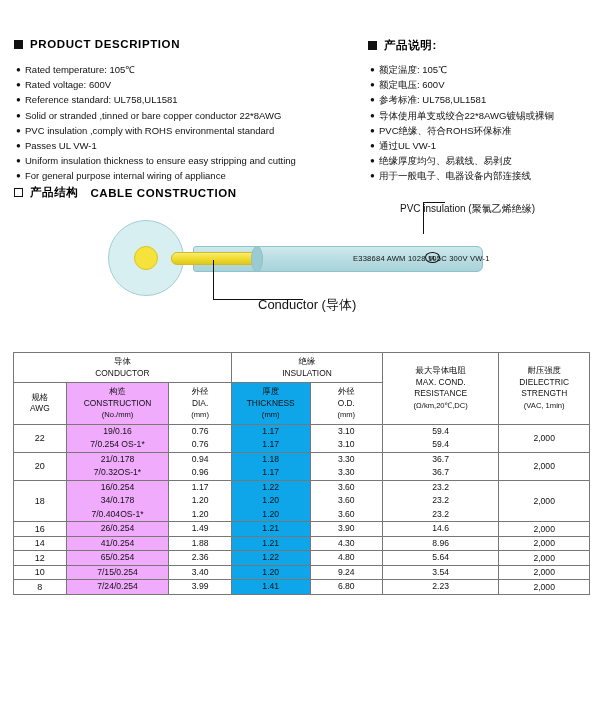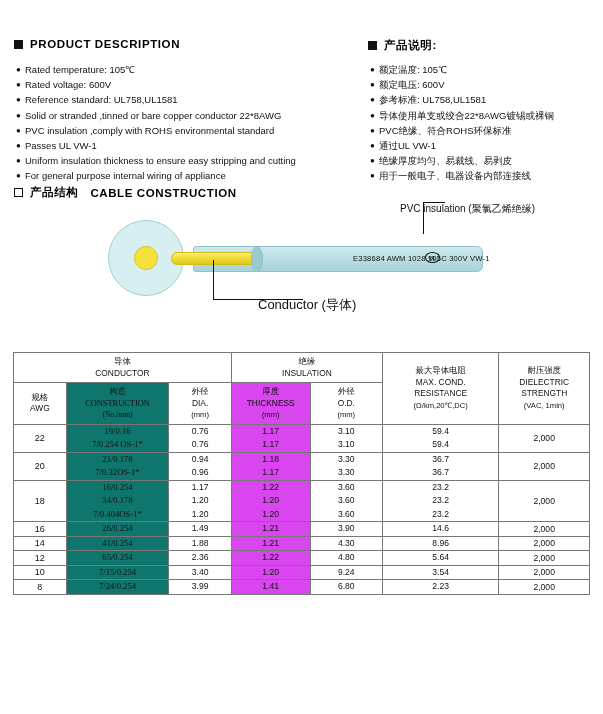--- a/index.html
+++ b/index.html
@@ -185,22 +185,22 @@
     text-align: center;
     vertical-align: middle;
     font-weight: normal;
   }
   #spec-table thead td {
     line-height: 11.5px;
     padding: 3px 2px;
     font-size: 8.4px;
   }
   .hdr-grp { background: #ffffff; font-weight: normal; }
-  .col-constr { background: #0f766e; font-family: Liberation Serif, serif; }
-  .col-thick { background: #d946ef; }
+  .col-constr { background: #f0abfc; }
+  .col-thick { background: #0ea5e9; }
   .sub { font-size: 7.6px; }
   .rowtxt { line-height: 13.5px; padding: 3px 2px; }
   .awgcell { font-size: 9px; }
 </style>
 </head>
 <body>
 
 <div class="page">
 
   <div class="sec-head" id="desc-head">

